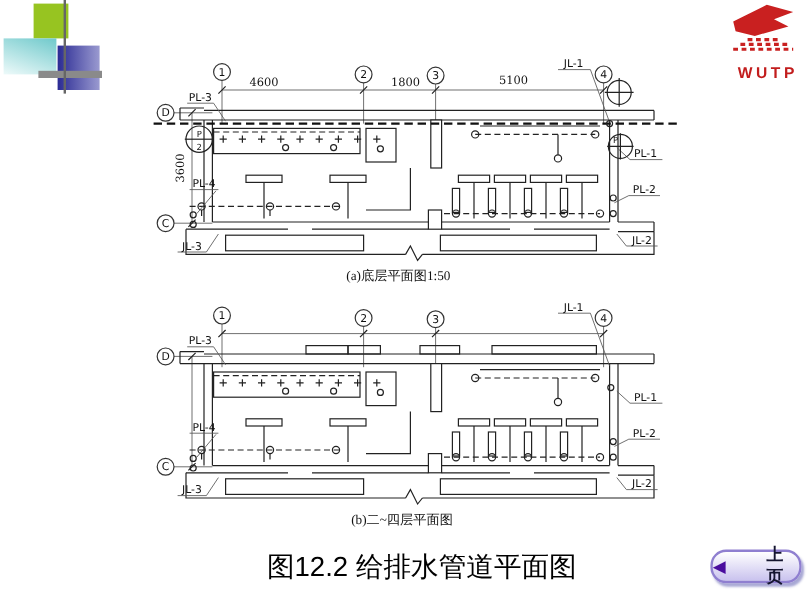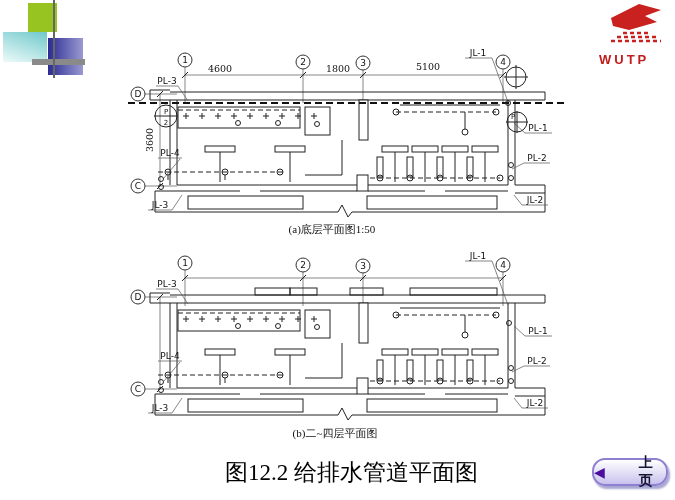--- a/index.html
+++ b/index.html
@@ -8,39 +8,39 @@
   
   .deco{position:absolute;left:0;top:0;width:110px;height:90px;}
   .sq-green{position:absolute;left:28px;top:3px;width:29px;height:29px;background:#97c421;}
   .sq-teal{position:absolute;left:3px;top:32px;width:44px;height:30px;
            background:linear-gradient(200deg,#6fc9cb,#eefafa);}
   .sq-blue{position:absolute;left:48px;top:38px;width:35px;height:37px;
            background:linear-gradient(90deg,#2b2b94,#9a9ad0);}
   .bar-gray{position:absolute;left:32px;top:59px;width:53px;height:6px;background:#8a8a8a;}
   .vline{position:absolute;left:53px;top:0;width:2px;height:78px;background:#666;}
   
-  .wutp{position:absolute;right:10px;top:2px;width:66px;height:62px;text-align:left;}
+  .wutp{position:absolute;right:10px;top:2px;width:66px;height:62px;text-align:right;}
   .wutp-text{color:#c21d1d;font-weight:bold;font-size:13px;letter-spacing:3px;
              font-family:"Liberation Sans", sans-serif;}
   
   svg.drawing{position:absolute;left:120px;top:45px;}
   .ln{stroke:#222;stroke-width:1;fill:none;}
   .lnf{stroke:#222;stroke-width:1;fill:#fff;}
   .thin{stroke:#555;stroke-width:0.7;fill:none;}
   .tick{stroke:#222;stroke-width:1;fill:none;}
   .dash{stroke:#111;stroke-width:2;stroke-dasharray:7 4;fill:none;}
   .dashthin{stroke:#222;stroke-width:1;stroke-dasharray:5 3;fill:none;}
   .axc circle{stroke:#333;stroke-width:1;fill:#fff;}
   text.dt{font-family:"DejaVu Sans", sans-serif;font-size:9px;fill:#111;}
   text.sm{font-family:"DejaVu Sans", sans-serif;font-size:7px;fill:#111;}
   text.dim{font-family:"DejaVu Serif", serif;font-size:9.5px;fill:#111;}
   text.cap{font-family:"Liberation Serif", serif;font-size:11px;fill:#111;}
   
   .fig-title{position:absolute;left:0;top:457px;width:100%;text-align:center;text-indent:28px;
-             font-family:Liberation Serif, serif;font-size:23px;color:#000;}
+             font-family:Liberation Sans, sans-serif;font-size:23px;color:#000;}
   
   .nav-btn{position:absolute;right:7px;bottom:14px;width:72px;height:24px;border-radius:13px;
            border:2px solid #8f7fd0;background:linear-gradient(180deg,#ffffff,#c9c2ee);
            box-shadow:2px 3px 2px rgba(60,60,160,.45);
            display:flex;align-items:center;justify-content:center;gap:5px;cursor:pointer;}
   .nav-btn .tri{color:#4a0d9e;font-size:14px;line-height:1;}
   .nav-btn .lbl{font-family:"Liberation Serif", serif;font-weight:bold;font-size:14px;color:#151530;margin-left:29px;}
 </style>
 </head>
 <body>

